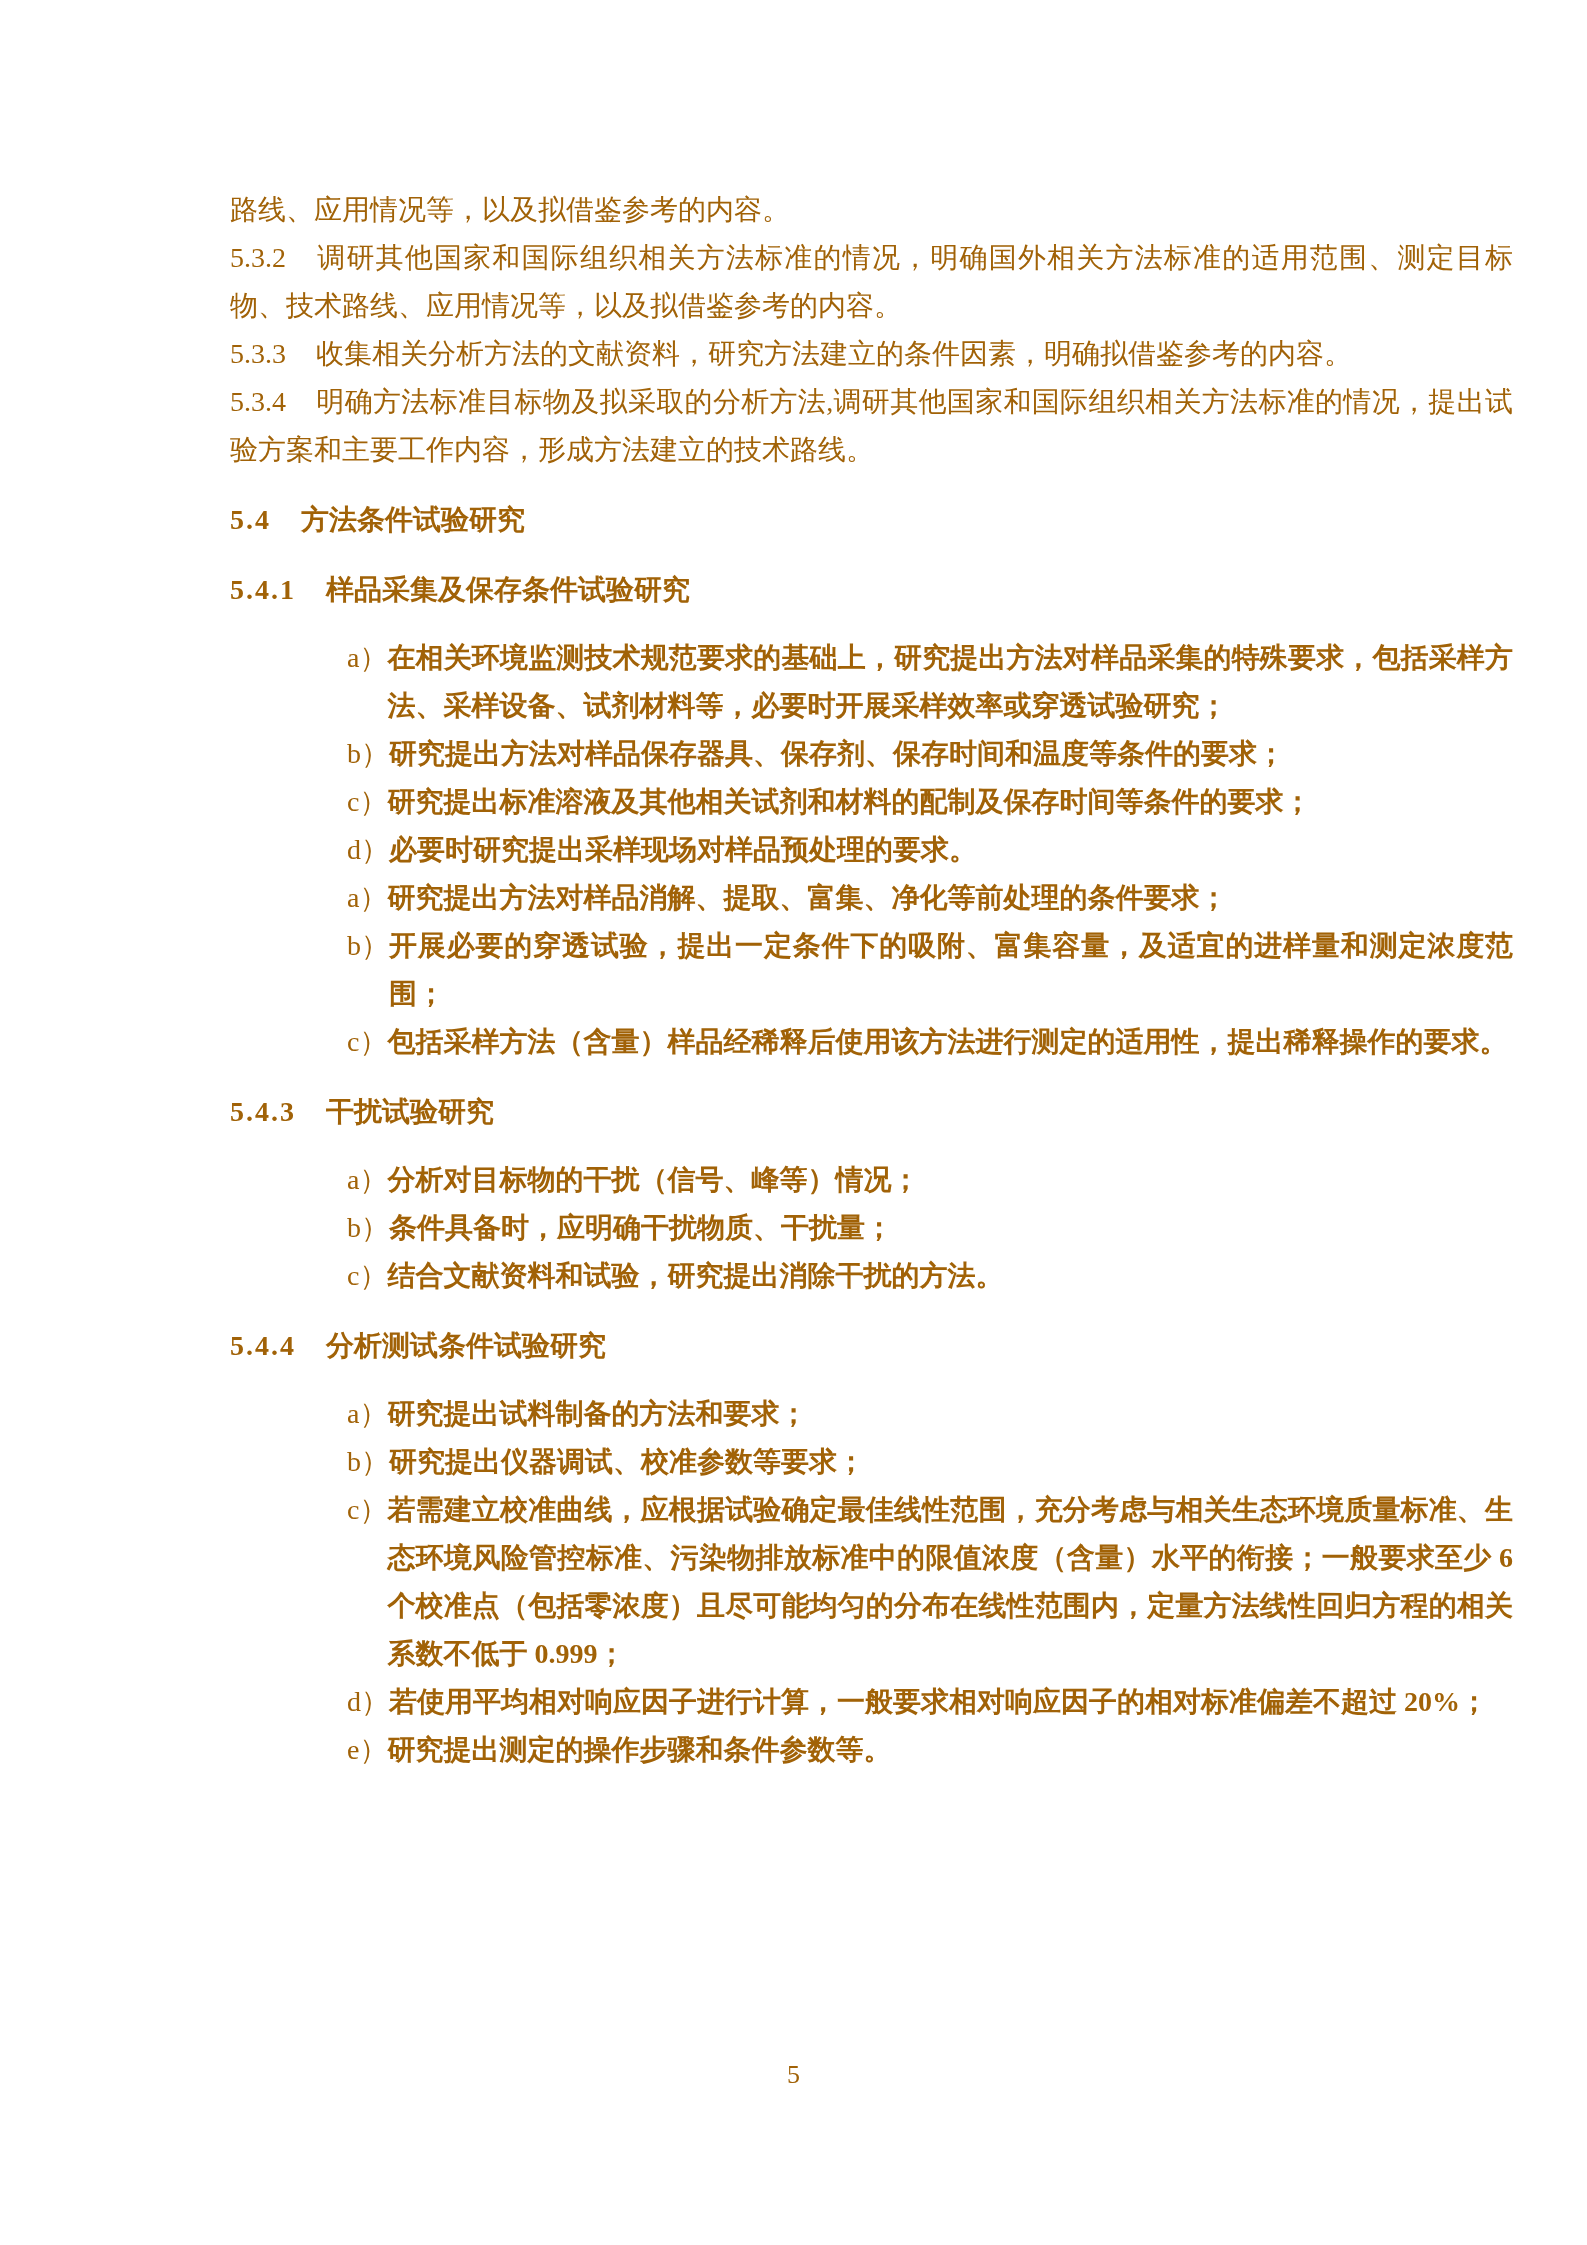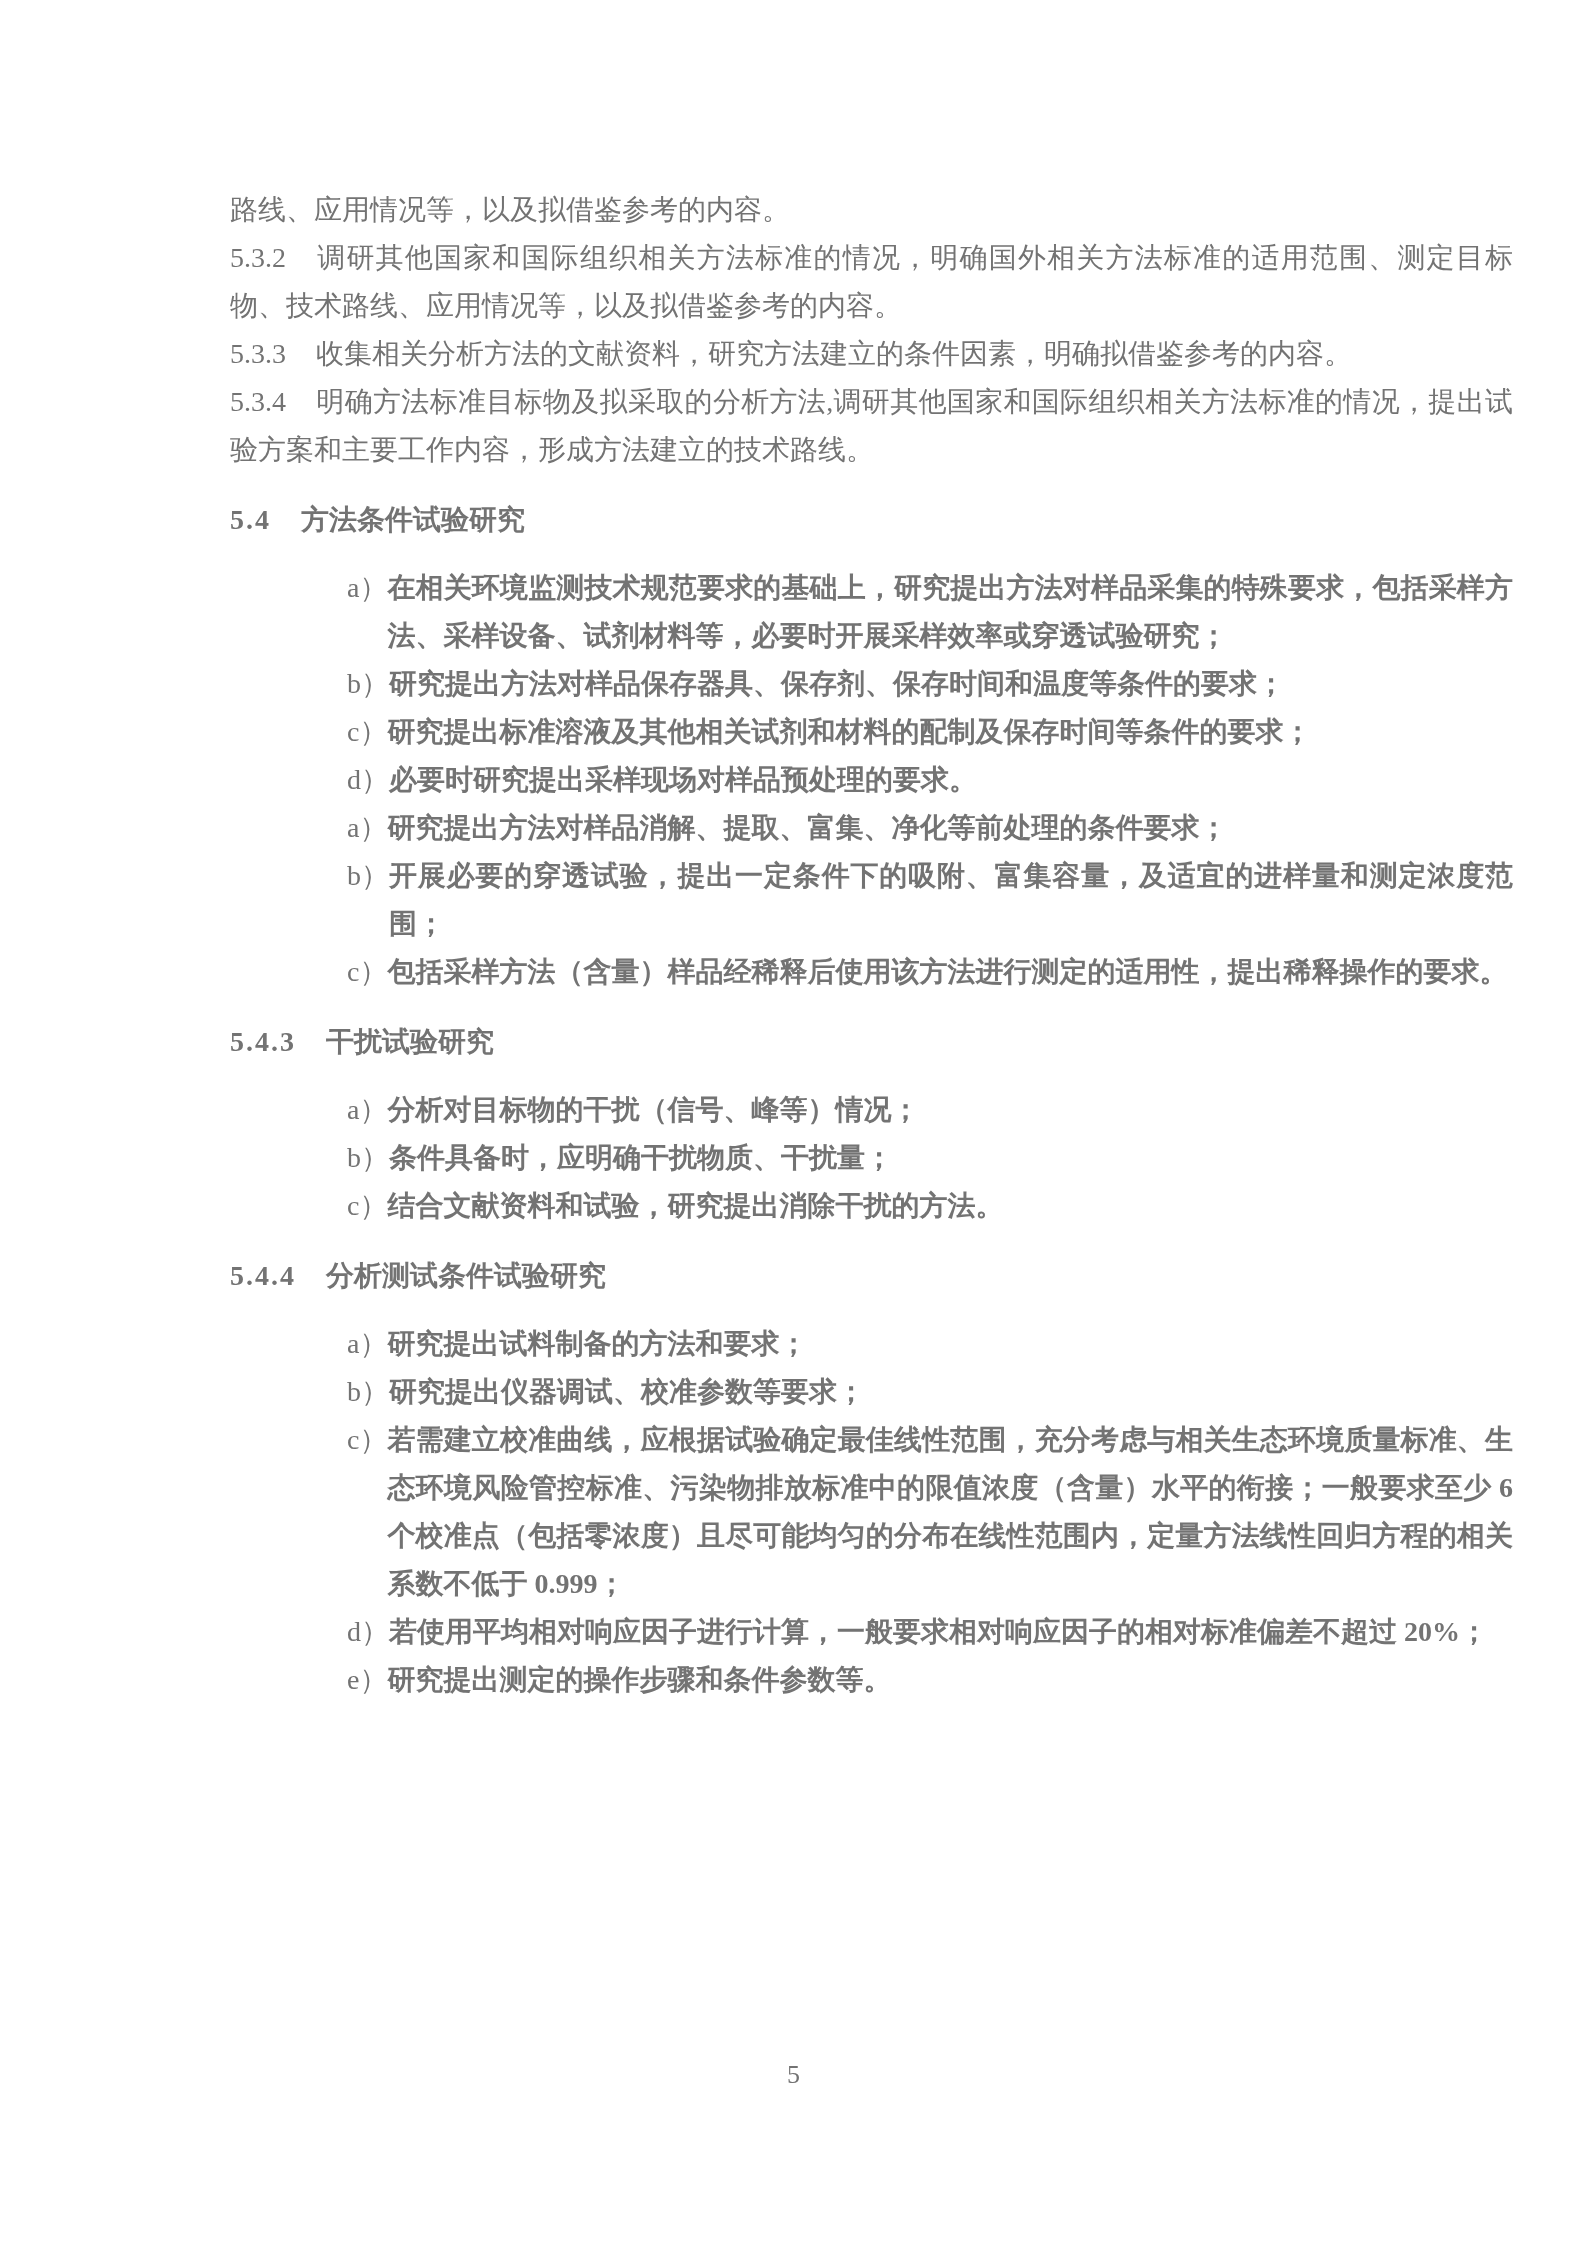--- a/index.html
+++ b/index.html
@@ -8,21 +8,21 @@
     background: #ffffff;
   }
   .page {
     position: relative;
     width: 1587px;
     height: 2245px;
     margin: 0 auto;
     background: #ffffff;
     box-sizing: border-box;
     padding: 186px 74px 0 230px;
-    color: #737373;
+    color: #a16207;
     font-family: "Liberation Serif", "DejaVu Serif", serif;
     font-size: 28px;
     line-height: 48px;
   }
   .para {
     text-align: justify;
     margin: 0;
   }
   .para .num {
     margin-right: 30px;
@@ -65,20 +65,21 @@
 </head>
 <body>
 
 <div class="page">
   <div id="doc-content">
       <div class="para"><span class="text">路线、应用情况等，以及拟借鉴参考的内容。</span></div>
       <div class="para"><span class="num">5.3.2</span><span class="text">调研其他国家和国际组织相关方法标准的情况，明确国外相关方法标准的适用范围、测定目标物、技术路线、应用情况等，以及拟借鉴参考的内容。</span></div>
       <div class="para"><span class="num">5.3.3</span><span class="text">收集相关分析方法的文献资料，研究方法建立的条件因素，明确拟借鉴参考的内容。</span></div>
       <div class="para"><span class="num">5.3.4</span><span class="text">明确方法标准目标物及拟采取的分析方法,调研其他国家和国际组织相关方法标准的情况，提出试验方案和主要工作内容，形成方法建立的技术路线。</span></div>
       <div class="heading"><span class="num">5.4</span><span class="text">方法条件试验研究</span></div>
+      <div class="heading"><span class="num">5.4.1</span><span class="text">样品采集及保存条件试验研究</span></div>
       <div class="list">
         <div class="list-item">
           <span class="marker">a）</span>
           <span class="item-text">在相关环境监测技术规范要求的基础上，研究提出方法对样品采集的特殊要求，包括采样方法、采样设备、试剂材料等，必要时开展采样效率或穿透试验研究；</span>
         </div>
         <div class="list-item">
           <span class="marker">b）</span>
           <span class="item-text">研究提出方法对样品保存器具、保存剂、保存时间和温度等条件的要求；</span>
         </div>
         <div class="list-item">

